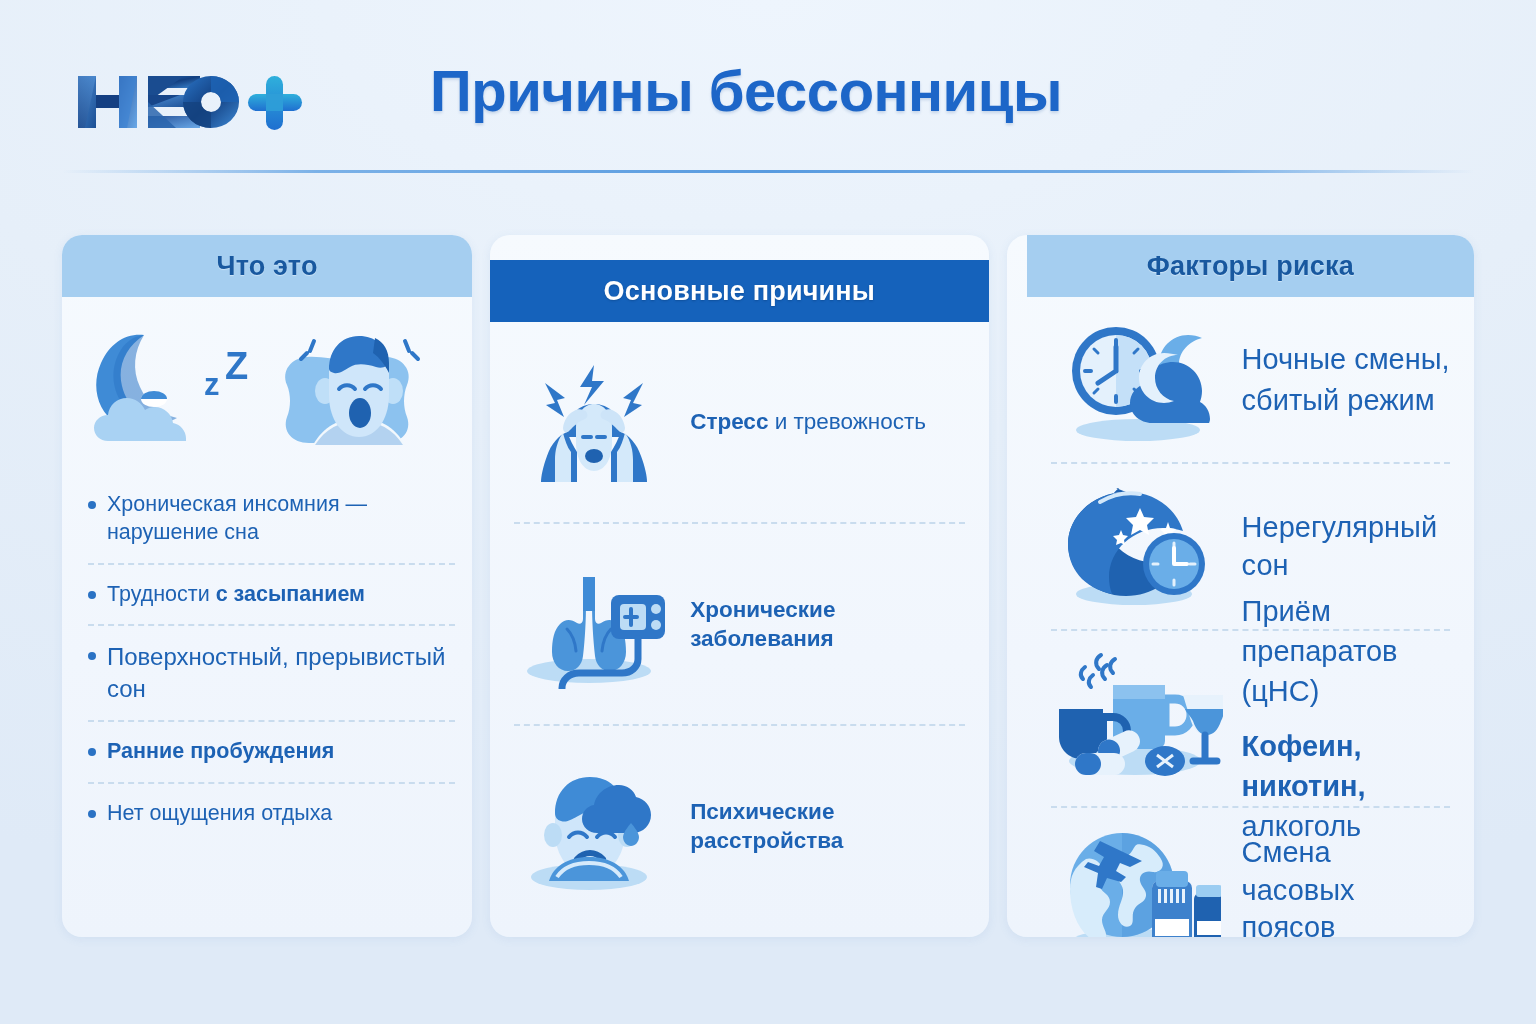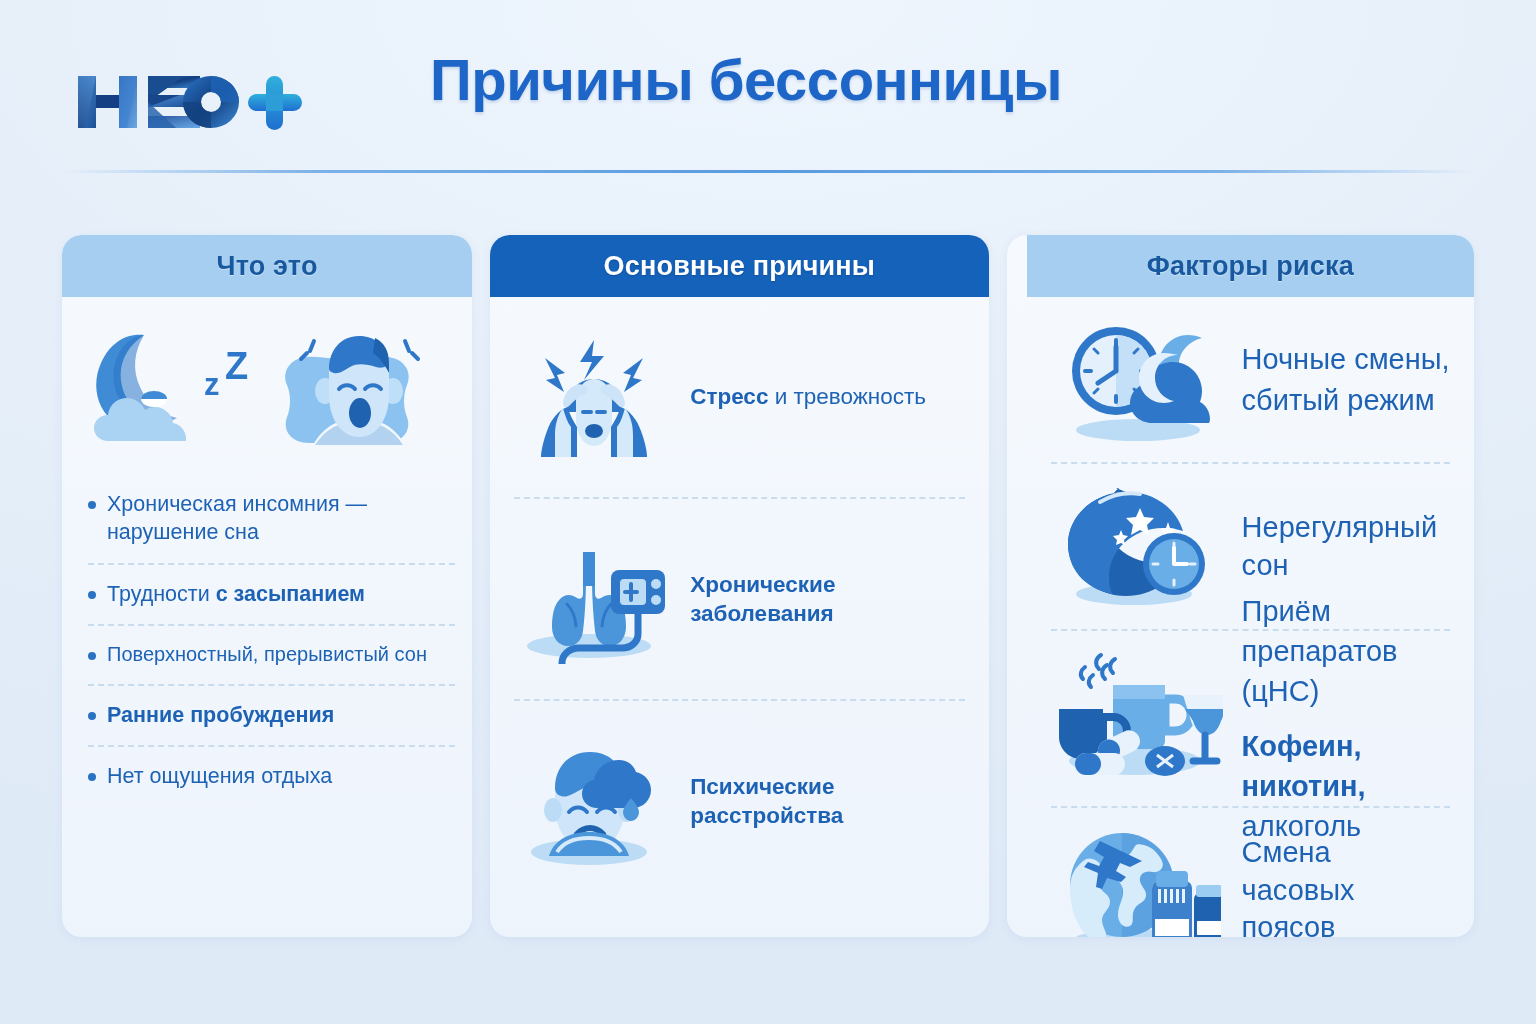--- a/index.html
+++ b/index.html
@@ -36,21 +36,21 @@
     position: absolute;
     left: 72px;
     top: 66px;
     width: 232px;
     height: 72px;
   }
 
   .page-title {
     position: absolute;
     left: 366px;
-    top: 46px;
+    top: 57px;
     width: 760px;
     text-align: center;
     font-size: 58px;
     font-weight: bold;
     letter-spacing: -0.5px;
     color: #1d66c8;
     text-shadow: 0 2px 3px rgba(22, 78, 150, 0.18);
     white-space: nowrap;
   }
 
@@ -106,20 +106,21 @@
   }
   .card-head.light {
     background: #a5cef0;
     color: #18589f;
     text-shadow: 0 1px 1px rgba(255,255,255,0.45);
   }
   .card-head.dark {
     background: #1562bb;
     color: #ffffff;
     text-shadow: 0 1px 2px rgba(10, 50, 100, 0.35);
+    margin-top: 25px;
   }
 
   .card-body {
     flex: 1 1 auto;
     padding: 0;
     position: relative;
   }
 
   
   .hero-art {
@@ -140,21 +141,21 @@
     display: flex;
     align-items: flex-start;
     gap: 11px;
     padding: 15px 0 16px 0;
     border-bottom: 2px dashed #c9dcee;
     font-size: 21.5px;
     line-height: 1.32;
     color: #1d62b4;
   }
   .bullet-item:last-child { border-bottom: none; }
-  .bullet-item.small { font-size: 20px; }
+  .bullet-item.small { font-size: 24px; }
   .bullet-item.bold  { font-weight: bold; }
   .bullet-dot {
     flex: 0 0 auto;
     width: 8px;
     height: 8px;
     margin-top: 11px;
     border-radius: 50%;
     background: #2a72c4;
   }
   .bullet-text b { font-weight: bold; }

